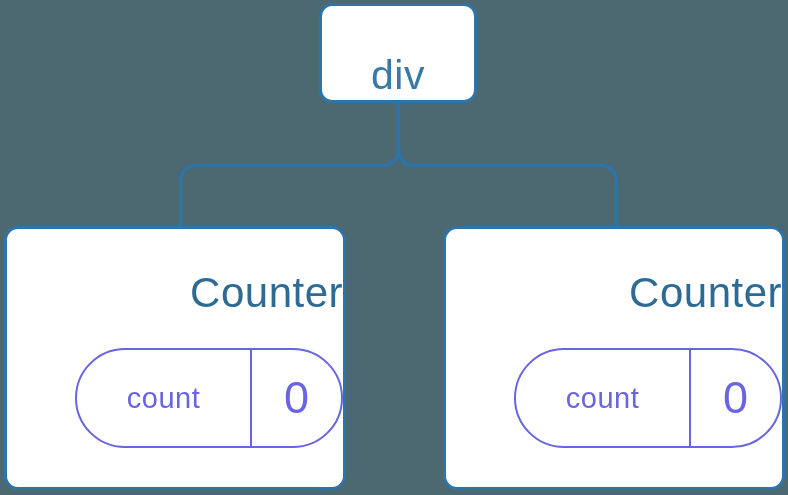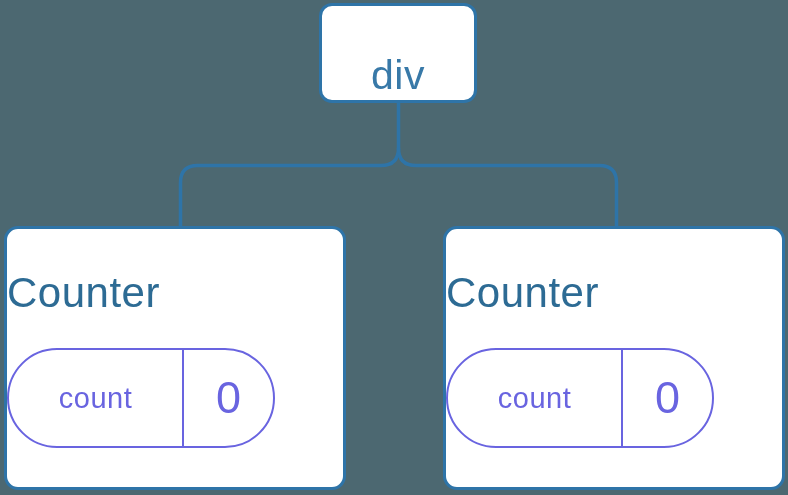--- a/index.html
+++ b/index.html
@@ -63,21 +63,21 @@
   .card {
     position: absolute;
     top: 226px;
     width: 342px;
     height: 264px;
     background: var(--card-bg);
     border: 3px solid var(--line-blue);
     border-radius: 14px;
     display: flex;
     flex-direction: column;
-    align-items: flex-start;
+    align-items: flex-end;
   }
   .card.left  { left: 4px; }
   .card.right { left: 443px; }
 
   .card-title {
     margin-top: 42px;
     font-size: 42px;
     line-height: 1.05;
     font-weight: 500;
     color: var(--title-blue);

